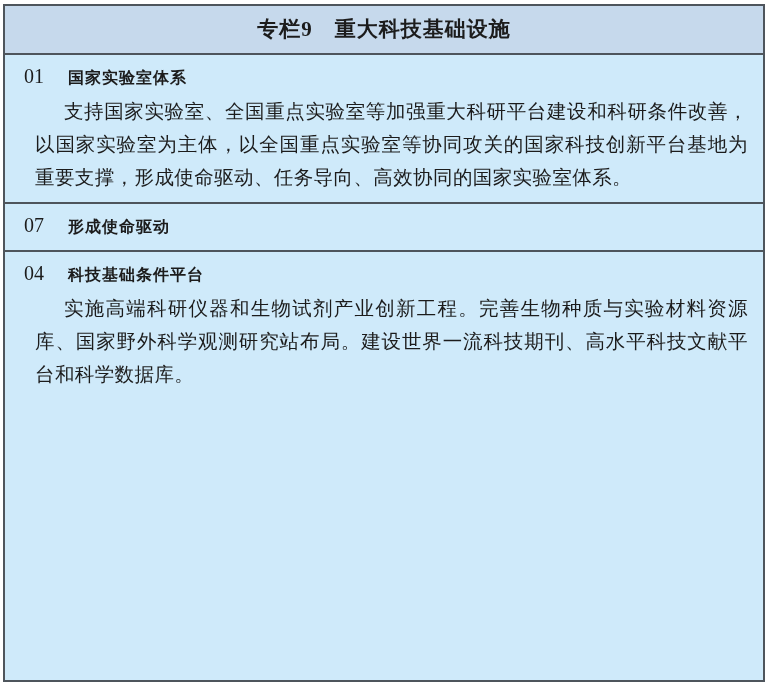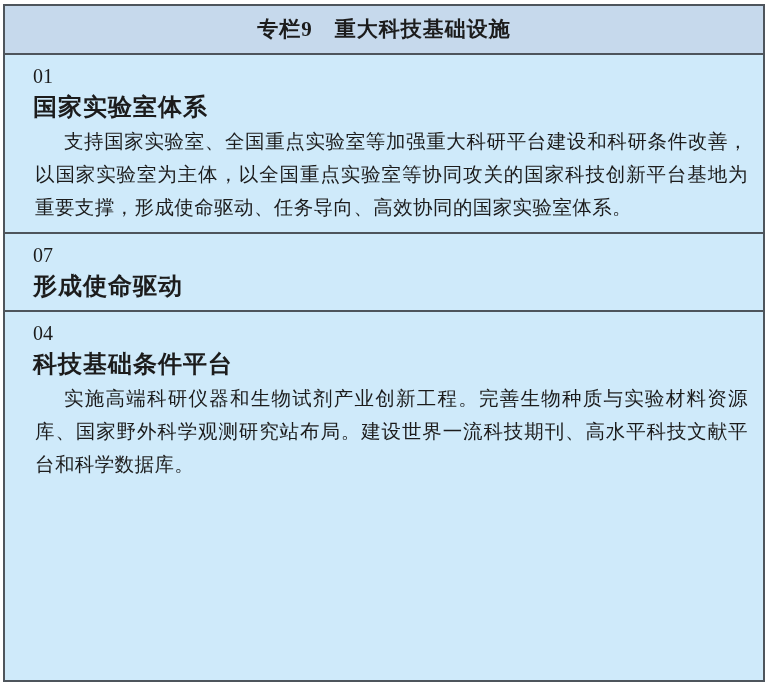--- a/index.html
+++ b/index.html
@@ -34,30 +34,29 @@
     border-bottom: 2px solid var(--border-color, #4e555c);
   }
   .section:last-child {
     border-bottom: none;
   }
   .section-heading-row {
     display: flex;
     align-items: baseline;
     line-height: 31px;
     color: var(--text-color, #1c1c1c);
-    flex-direction: column;
   }
   .section-number {
     font-size: 20px;
     width: 30px;
     margin-left: 5px;
     flex: 0 0 auto;
   }
   .section-heading {
-    font-size: 24px;
+    font-size: 16px;
     font-weight: bold;
     margin-left: 14px;
     letter-spacing: 1px;
   }
   .section-body {
     margin: 2px 0 0 16px;
     padding-right: 1px;
     font-size: 19.5px;
     line-height: 33px;
     letter-spacing: 0.4px;

